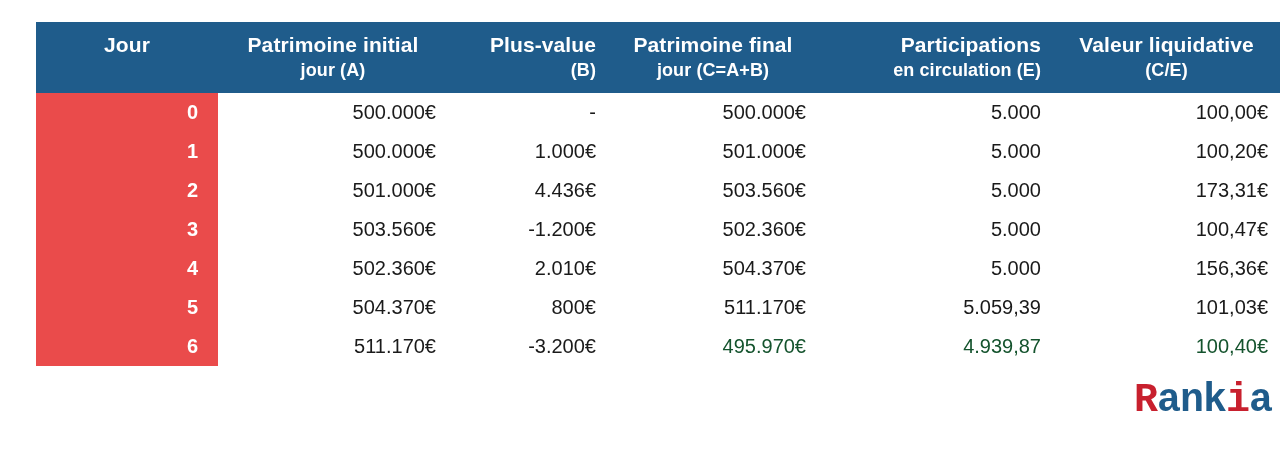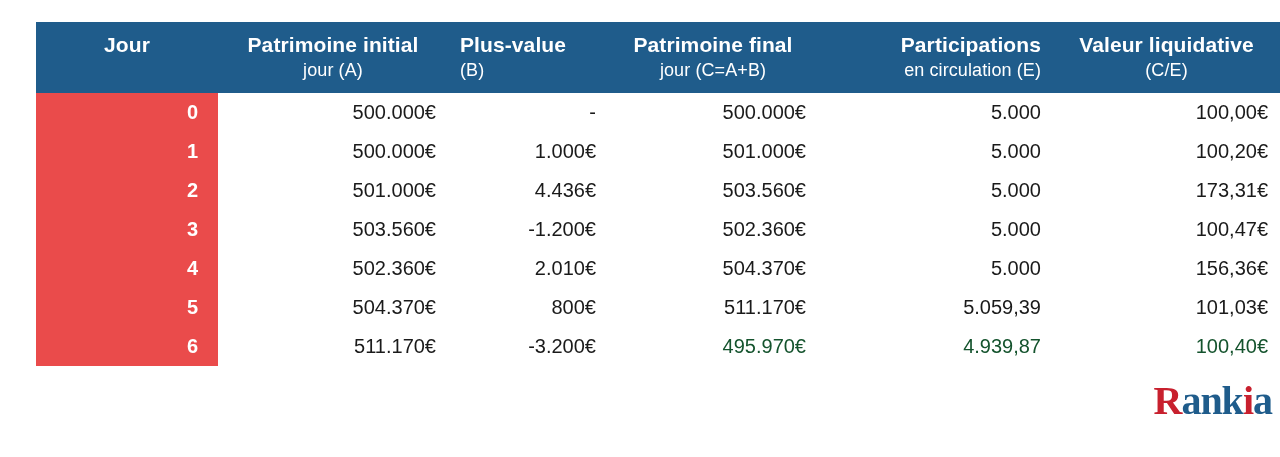--- a/index.html
+++ b/index.html
@@ -35,27 +35,27 @@
     font-weight: bold;
     line-height: 1.32;
     padding: 9px 12px 11px 12px;
     vertical-align: top;
     text-align: right;
     letter-spacing: 0.1px;
   }
   table.fund-table thead th .sub {
     display: block;
     font-size: 18px;
-    font-weight: normal;
+    font-weight: bold;
   }
   table.fund-table thead th.col-jour {
     text-align: center;
   }
   table.fund-table thead th.col-pv {
-    text-align: left;
+    text-align: right;
   }
   table.fund-table thead th.col-pf {
     text-align: center;
   }
   table.fund-table thead th.col-part {
     text-align: right;
   }
   table.fund-table thead th.col-vl {
     text-align: center;
   }
@@ -90,21 +90,21 @@
   col.w-part { width: 235px; }
   col.w-vl   { width: 227px; }
 
   .logo {
     position: absolute;
     right: 8px;
     bottom: 36px;
     font-size: 40px;
     font-weight: bold;
     letter-spacing: -1px;
-    font-family: Liberation Serif, serif;
+    font-family: Liberation Mono, monospace;
     color: #1F5C8B;
     line-height: 1;
   }
   .logo .r { color: #C8202E; }
   .logo .rest { color: #1F5C8B; }
   .logo .acc { color: #C8202E; }
 </style>
 </head>
 <body>
 

